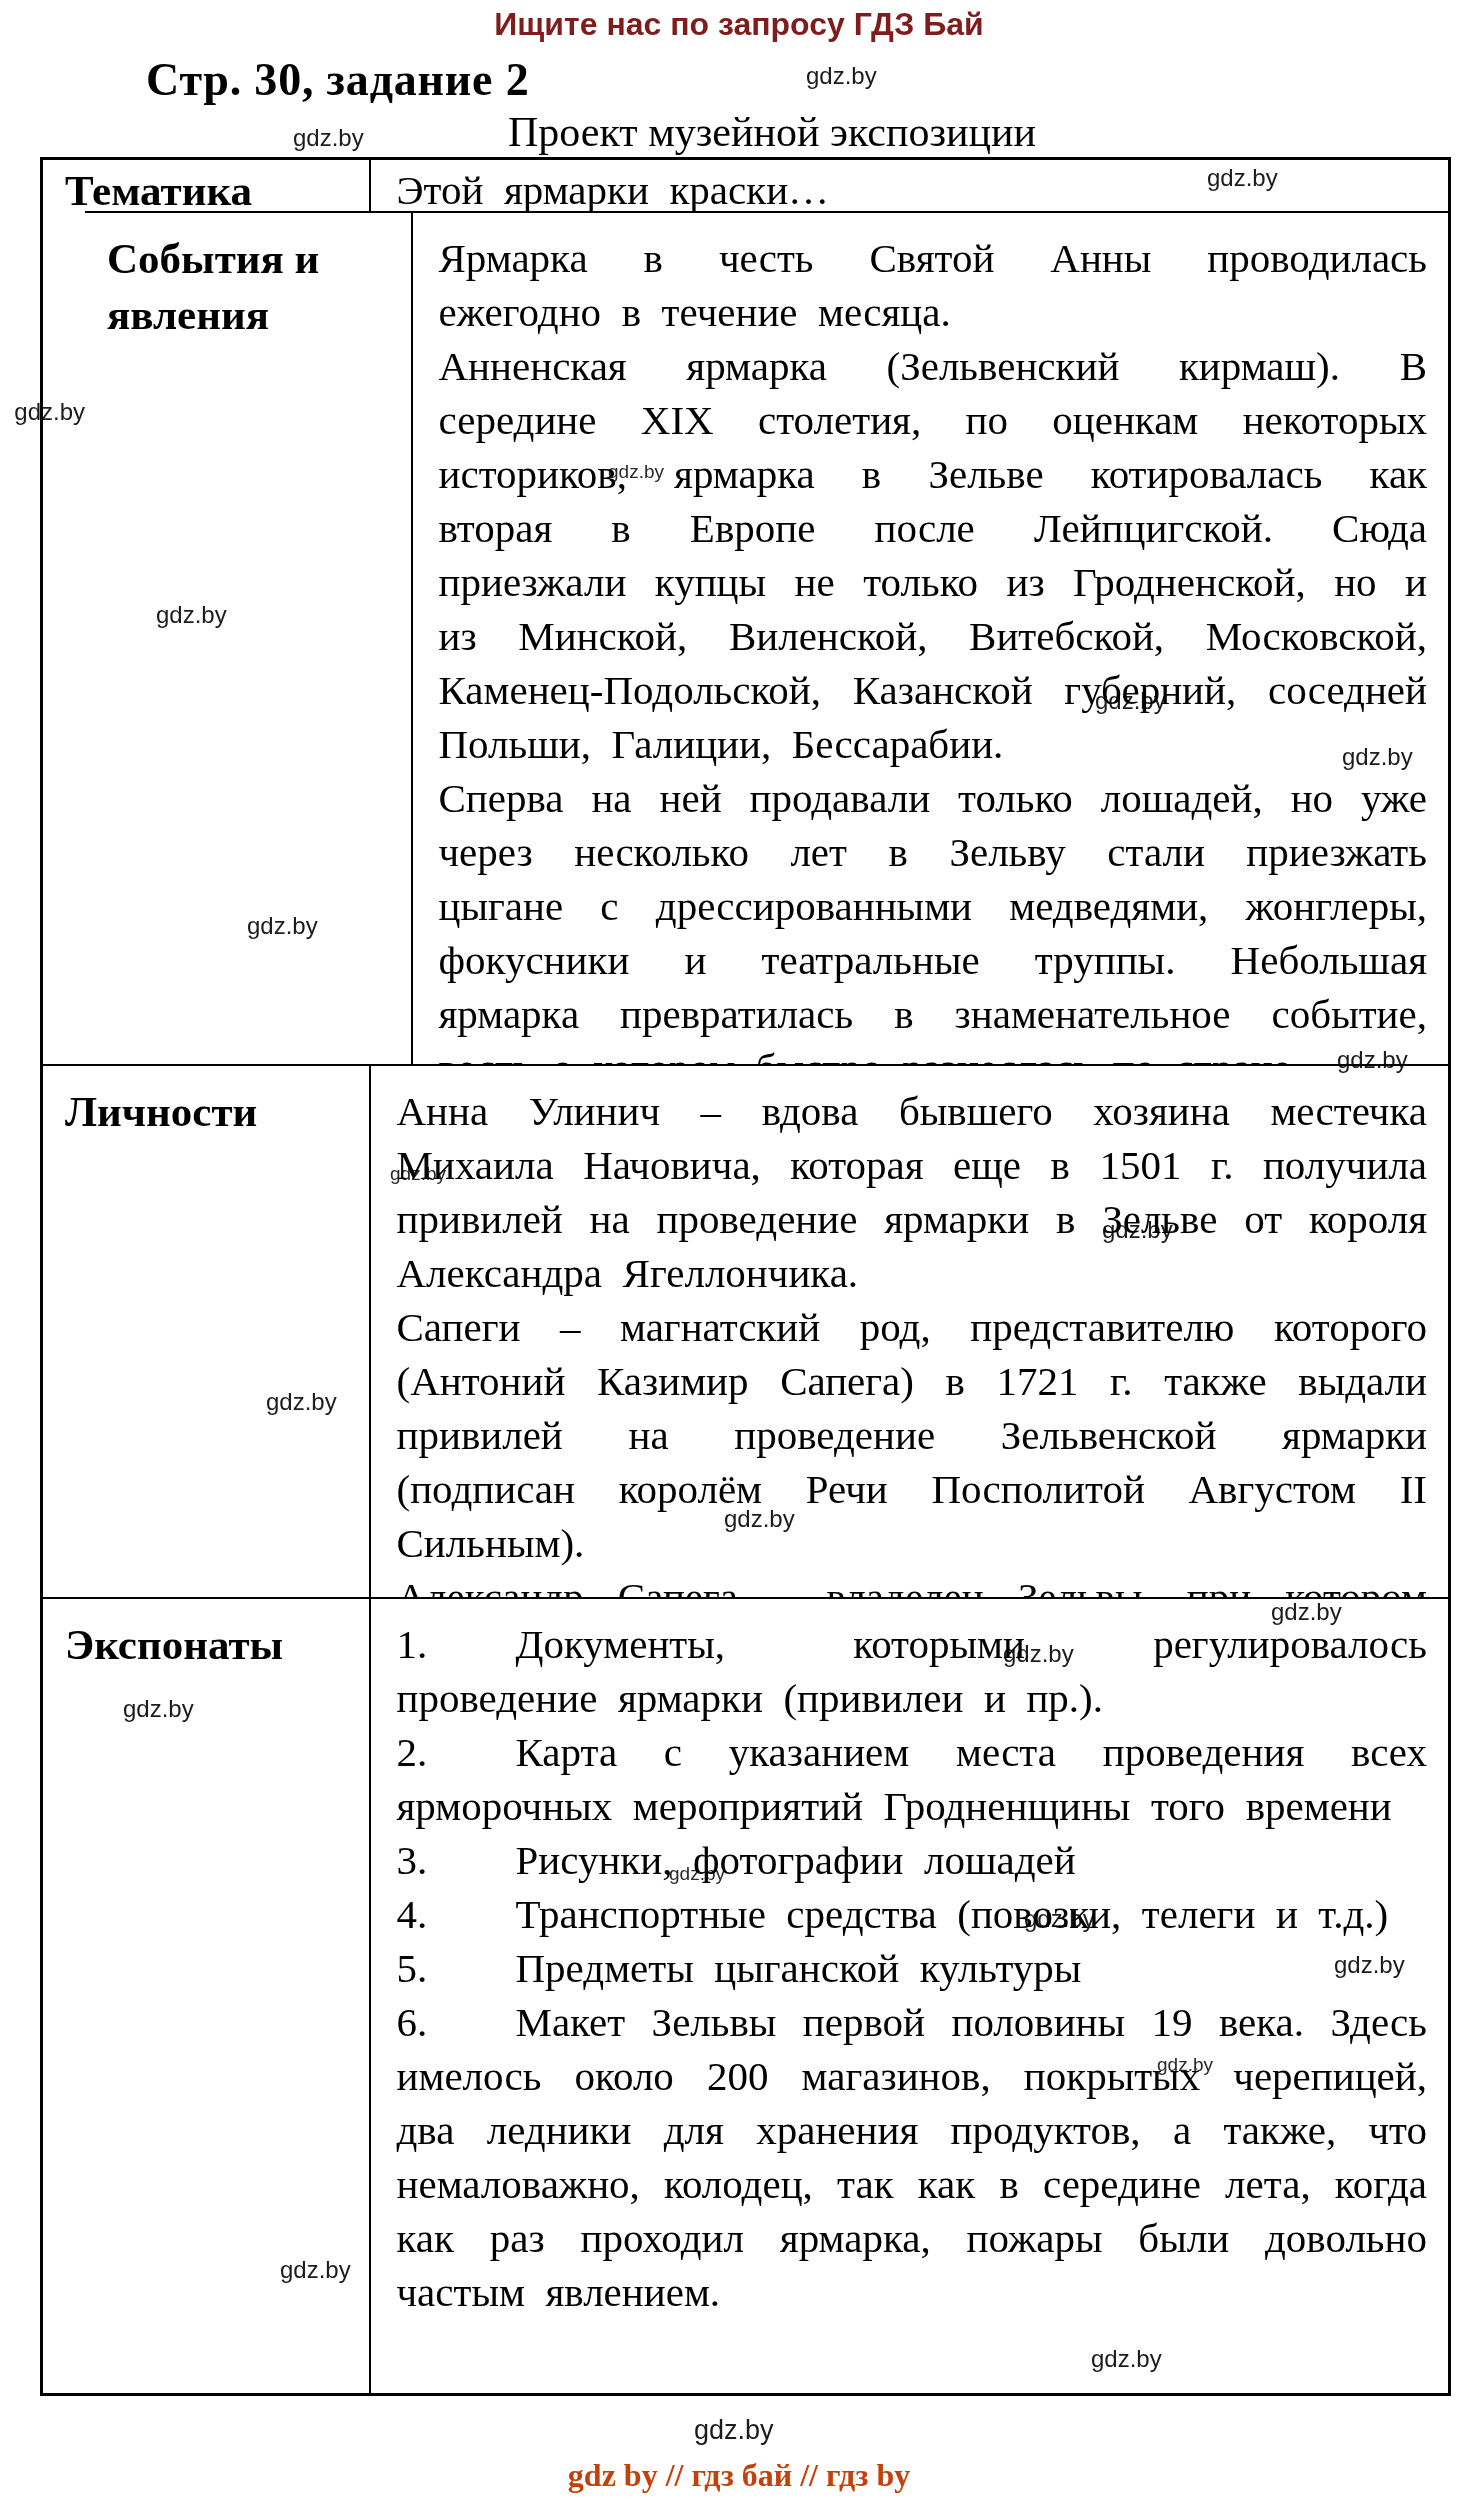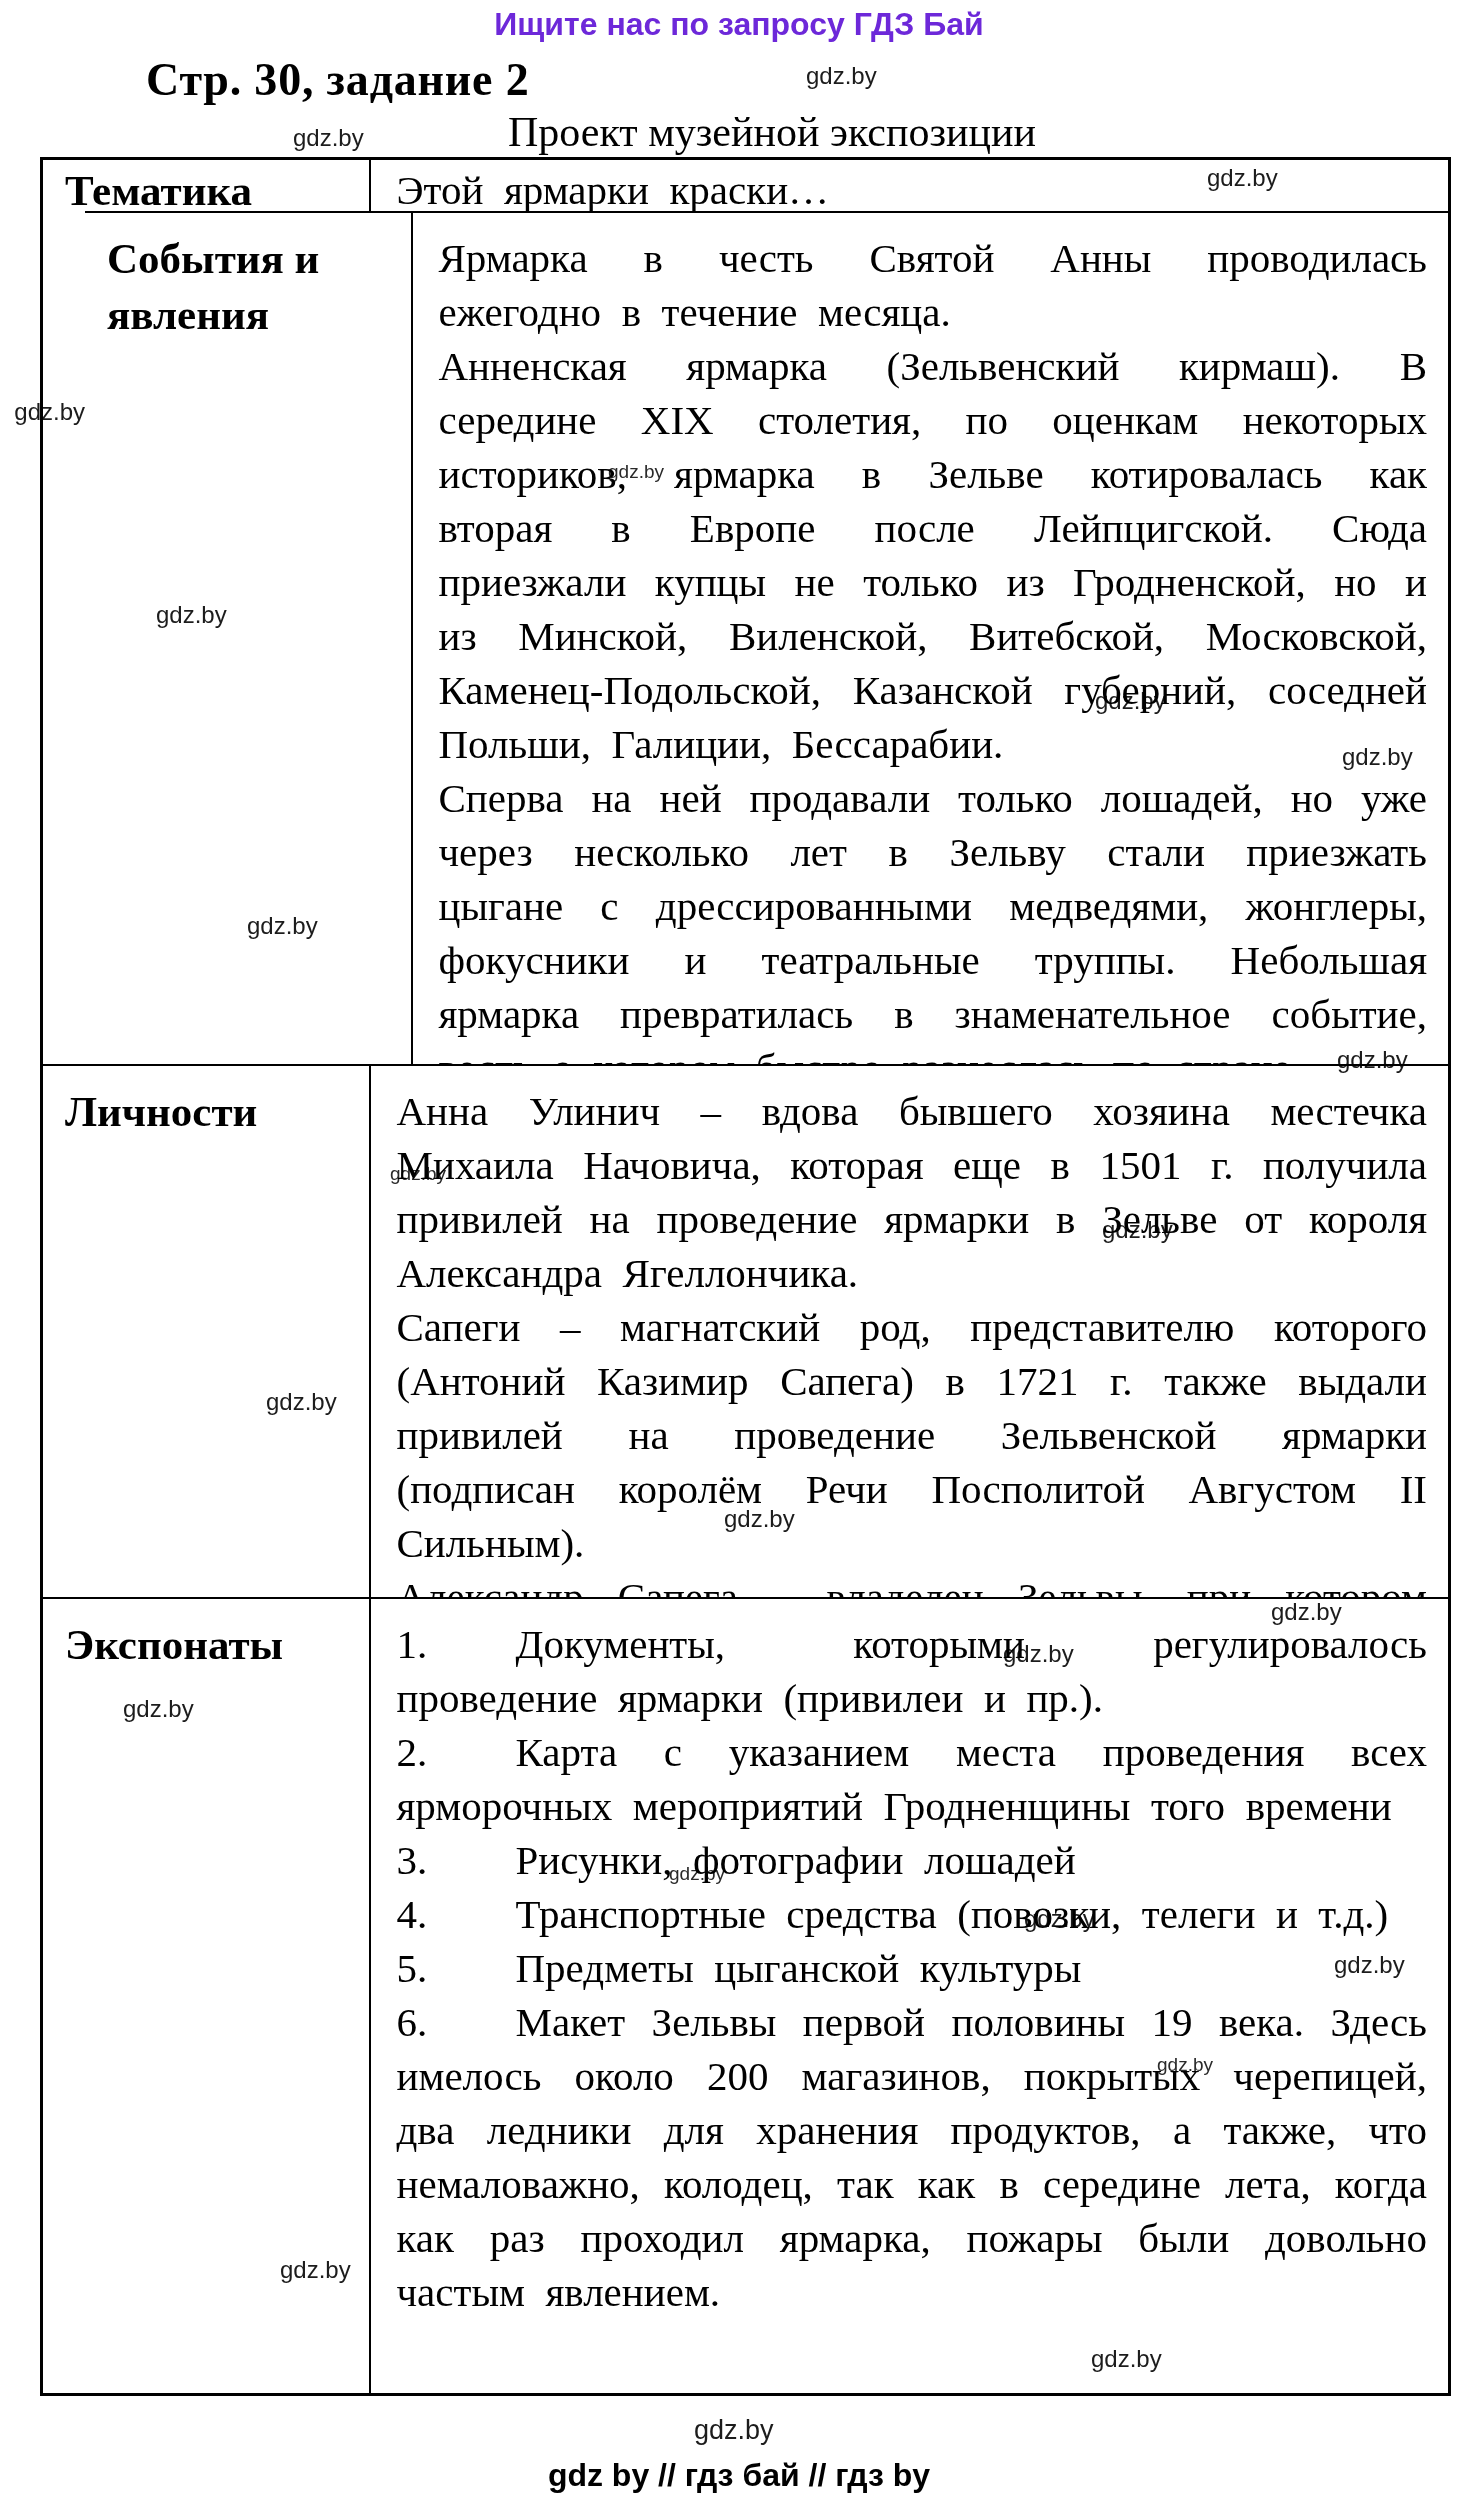--- a/index.html
+++ b/index.html
@@ -83,21 +83,21 @@
     font-family:"Liberation Sans","DejaVu Sans",sans-serif;
     font-size:32px;font-weight:bold;
     white-space:nowrap;
   }
 </style>
 </head>
 <body>
 
 <div class="page">
 
-  <div class="promo-top" style="color: #6d28d9;">Ищите нас по запросу ГДЗ Бай</div>
+  <div class="promo-top" style="color: #7f1d1d;">Ищите нас по запросу ГДЗ Бай</div>
 
   <div class="page-heading">Стр. 30, задание 2</div>
   <div class="doc-title">Проект музейной экспозиции</div>
 
   <span class="wm" style="left:806px;top:64px">gdz.by</span>
   <span class="wm" style="left:293px;top:126px">gdz.by</span>
   <span class="wm" style="left:1207px;top:166px">gdz.by</span>
   <span class="wm" style="left:14.3px;top:400px">gdz.by</span>
   <span class="wm wm-sm" style="left:608px;top:462px">gdz.by</span>
   <span class="wm" style="left:156px;top:603px">gdz.by</span>
@@ -154,16 +154,16 @@
         <p><span class="num">3.</span><span>Рисунки, фотографии лошадей</span></p>
         <p><span class="num">4.</span><span>Транспортные средства (повозки, телеги и т.д.)</span></p>
         <p><span class="num">5.</span><span>Предметы цыганской культуры</span></p>
         <p><span class="num">6.</span><span>Макет Зельвы первой половины 19 века. Здесь имелось около 200 магазинов, покрытых черепицей, два ледники для хранения продуктов, а также, что немаловажно, колодец, так как в середине лета, когда как раз проходил ярмарка, пожары были довольно частым явлением.</span></p>
       </div>
     </div>
 
   </div>
 
   <span class="wm wm-footer" style="left:694px;top:2417px">gdz.by</span>
-  <div class="footer-links" style="color: #000000;">gdz by  //  гдз бай  //  гдз by</div>
+  <div class="footer-links" style="color: #c2410c; font-family: Liberation Serif, serif;">gdz by  //  гдз бай  //  гдз by</div>
 
 </div>
 
 
 </body></html>

